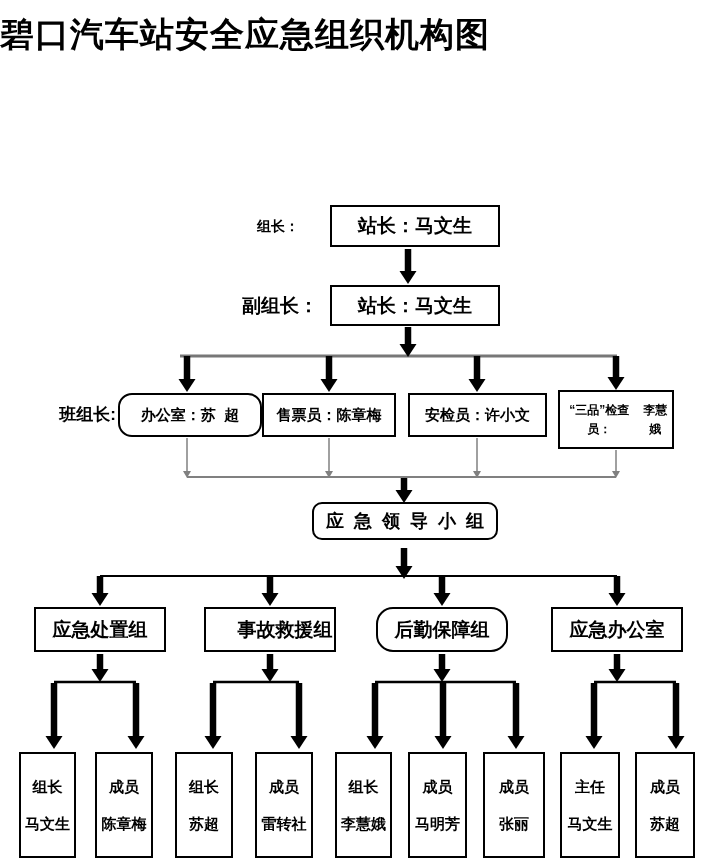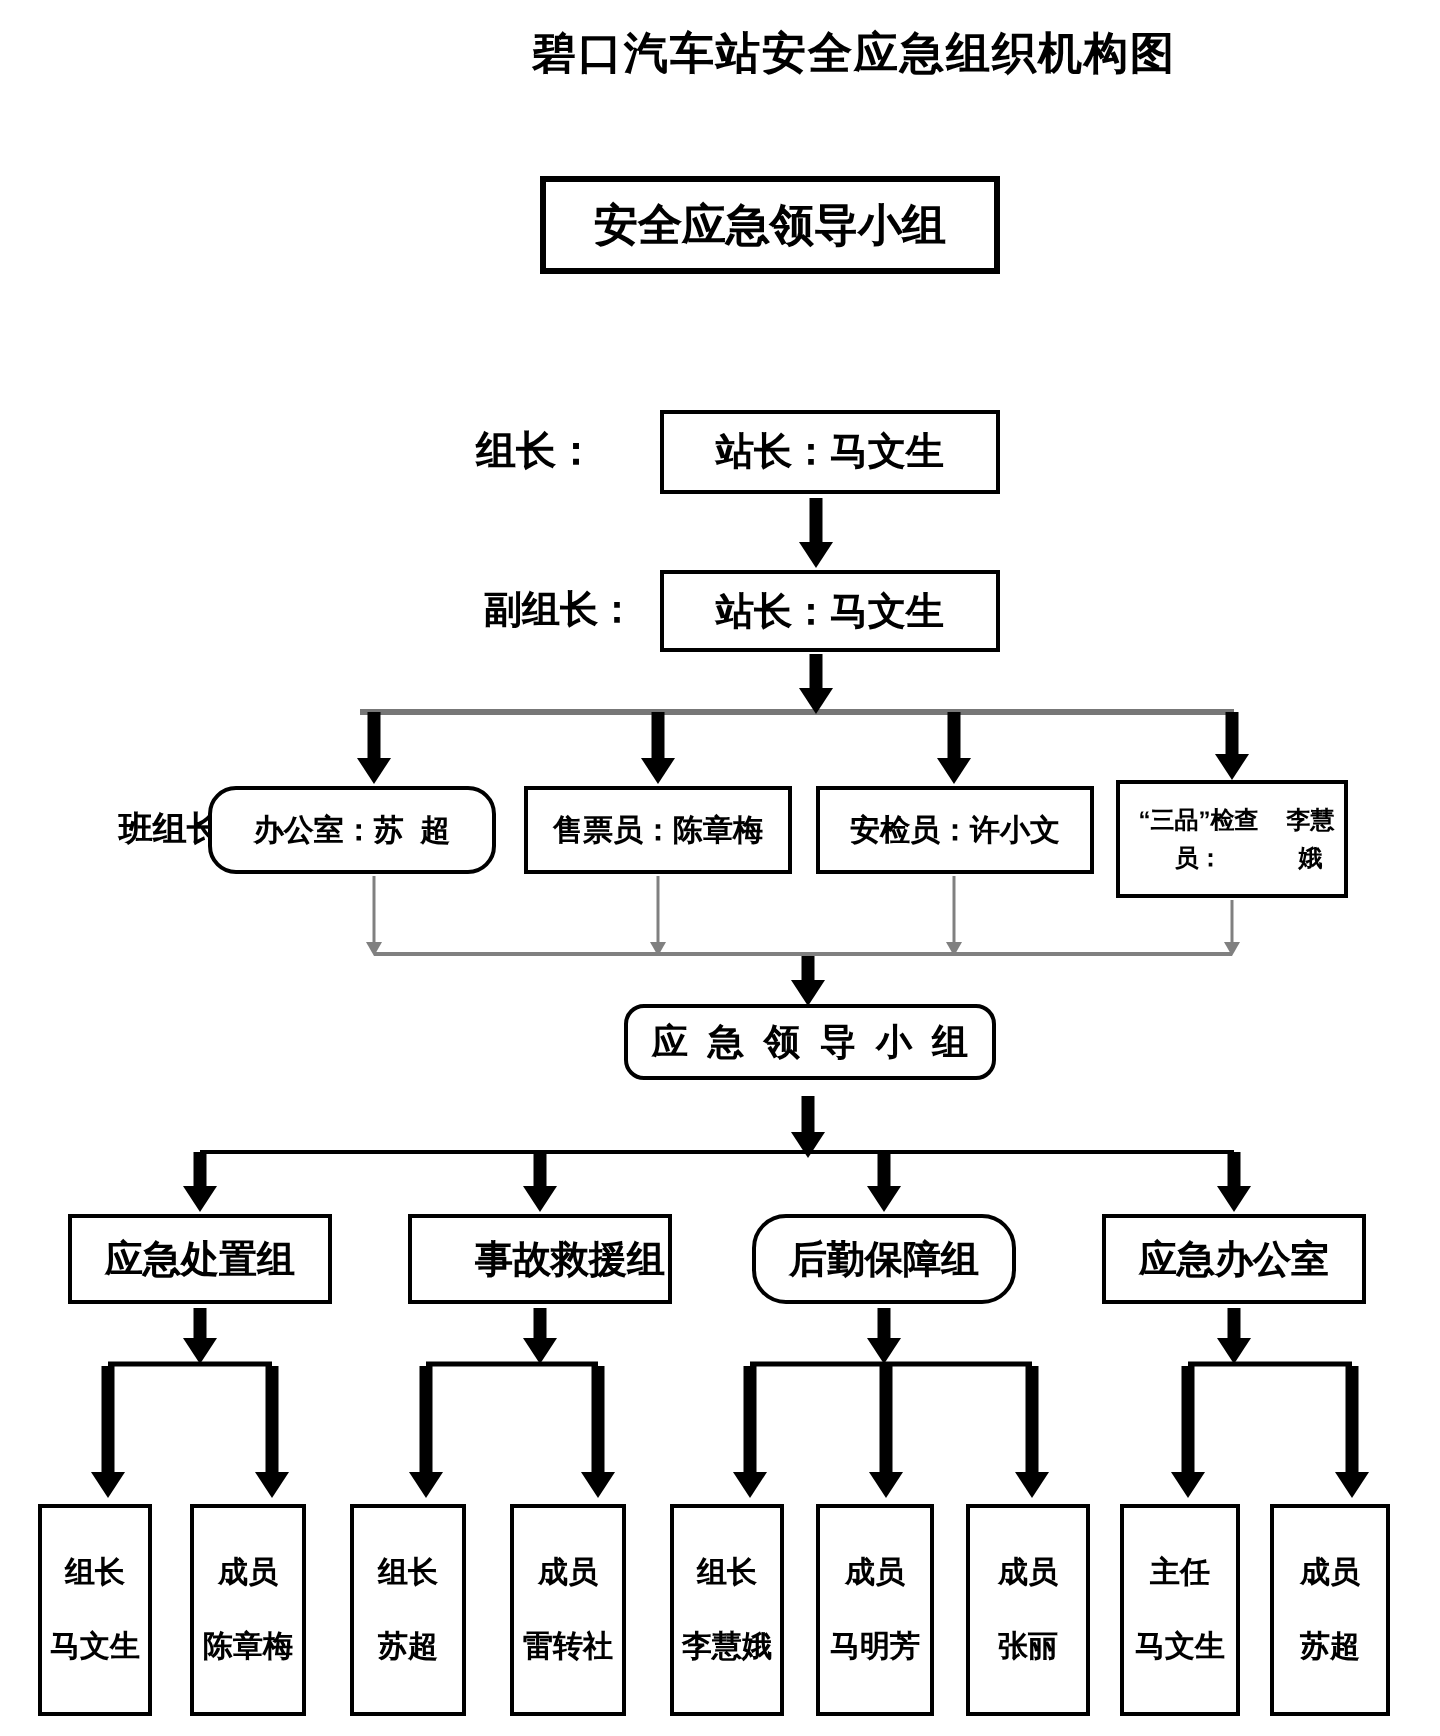--- a/index.html
+++ b/index.html
@@ -1,32 +1,32 @@
 <!DOCTYPE html>
 <html><head>
 <meta charset="utf-8">
 <style>
   html,body{margin:0;padding:0;background:#fff;}
   body{width:720px;height:868px;font-family:"Liberation Sans",sans-serif;}
   .chart{position:relative;width:720px;height:868px;background:#fff;overflow:hidden;}
   #connectors{position:absolute;left:0;top:0;z-index:0;}
-  .title{position:absolute;top:12px;left:0;width:588px;text-align:right;
-         font-size:22px;font-weight:bold;color:#000;letter-spacing:1px;}
+  .title{position:absolute;top:12px;left:0;width:588px;text-align:left;
+         font-size:34px;font-weight:bold;color:#000;letter-spacing:1px;}
   .box{position:absolute;box-sizing:border-box;background:#fff;border:2px solid #000;
        display:flex;align-items:center;justify-content:center;font-weight:bold;color:#000;
        text-align:center;z-index:1;}
   .top-box{left:270px;top:88px;width:230px;height:49px;border-width:3px;font-size:22px;}
   .side-label{position:absolute;font-weight:bold;color:#000;z-index:1;}
-  .leader-label{left:238px;top:205px;width:80px;height:42px;line-height:42px;text-align:left;font-size:20px;}
+  .leader-label{left:238px;top:205px;width:80px;height:42px;line-height:42px;text-align:center;font-size:14px;}
   .leader-box{left:330px;top:205px;width:170px;height:42px;font-size:19px;}
   .deputy-label{left:218px;top:285px;width:100px;height:41px;line-height:41px;text-align:right;font-size:19px;}
   .deputy-box{left:330px;top:285px;width:170px;height:41px;font-size:19px;}
   .team-label{left:42px;top:393px;width:74px;height:44px;line-height:44px;text-align:right;font-size:17px;}
   .row1{top:393px;height:44px;font-size:15px;white-space:pre;}
-  .b1{left:104px;width:144px;border-radius:14px;}
+  .b1{left:118px;width:144px;border-radius:14px;}
   .b2{left:262px;width:134px;}
   .b3{left:408px;width:139px;}
   .b4{left:558px;top:390px;width:116px;height:59px;font-size:12px;flex-direction:row;line-height:1.55;white-space:normal;}
   .middle-box{left:312px;top:502px;width:186px;height:38px;font-size:18px;letter-spacing:10px;text-indent:10px;border-radius:10px;}
   .grp{top:607px;width:132px;height:45px;font-size:19px;}
   .g1{left:34px;} .g2{left:204px;padding-left:30px;} .g3{left:376px;border-radius:17px;} .g4{left:551px;}
   .member{top:752px;height:106px;font-size:15px;flex-direction:column;justify-content:center;row-gap:22px;line-height:1;}
   .member span{display:block;}
 </style>
 </head>
@@ -96,21 +96,20 @@
       <line x1="329" y1="438" x2="329" y2="472" stroke="#808080" stroke-width="1.5"></line>
       <polygon points="325,471 333,471 329,478" fill="#808080"></polygon>
       <line x1="477" y1="438" x2="477" y2="472" stroke="#808080" stroke-width="1.5"></line>
       <polygon points="473,471 481,471 477,478" fill="#808080"></polygon>
       <line x1="616" y1="450" x2="616" y2="472" stroke="#808080" stroke-width="1.5"></line>
       <polygon points="612,471 620,471 616,478" fill="#808080"></polygon>
     </svg>
 
   <div class="title">碧口汽车站安全应急组织机构图</div>
 
-  <div class="box top-box">安全应急领导小组</div>
 
   <div class="side-label leader-label">组长：</div>
   <div class="box leader-box">站长：马文生</div>
 
   <div class="side-label deputy-label">副组长：</div>
   <div class="box deputy-box">站长：马文生</div>
 
   <div class="side-label team-label">班组长:</div>
   <div class="box row1 b1">办公室：苏  超</div>
   <div class="box row1 b2">售票员：陈章梅</div>

